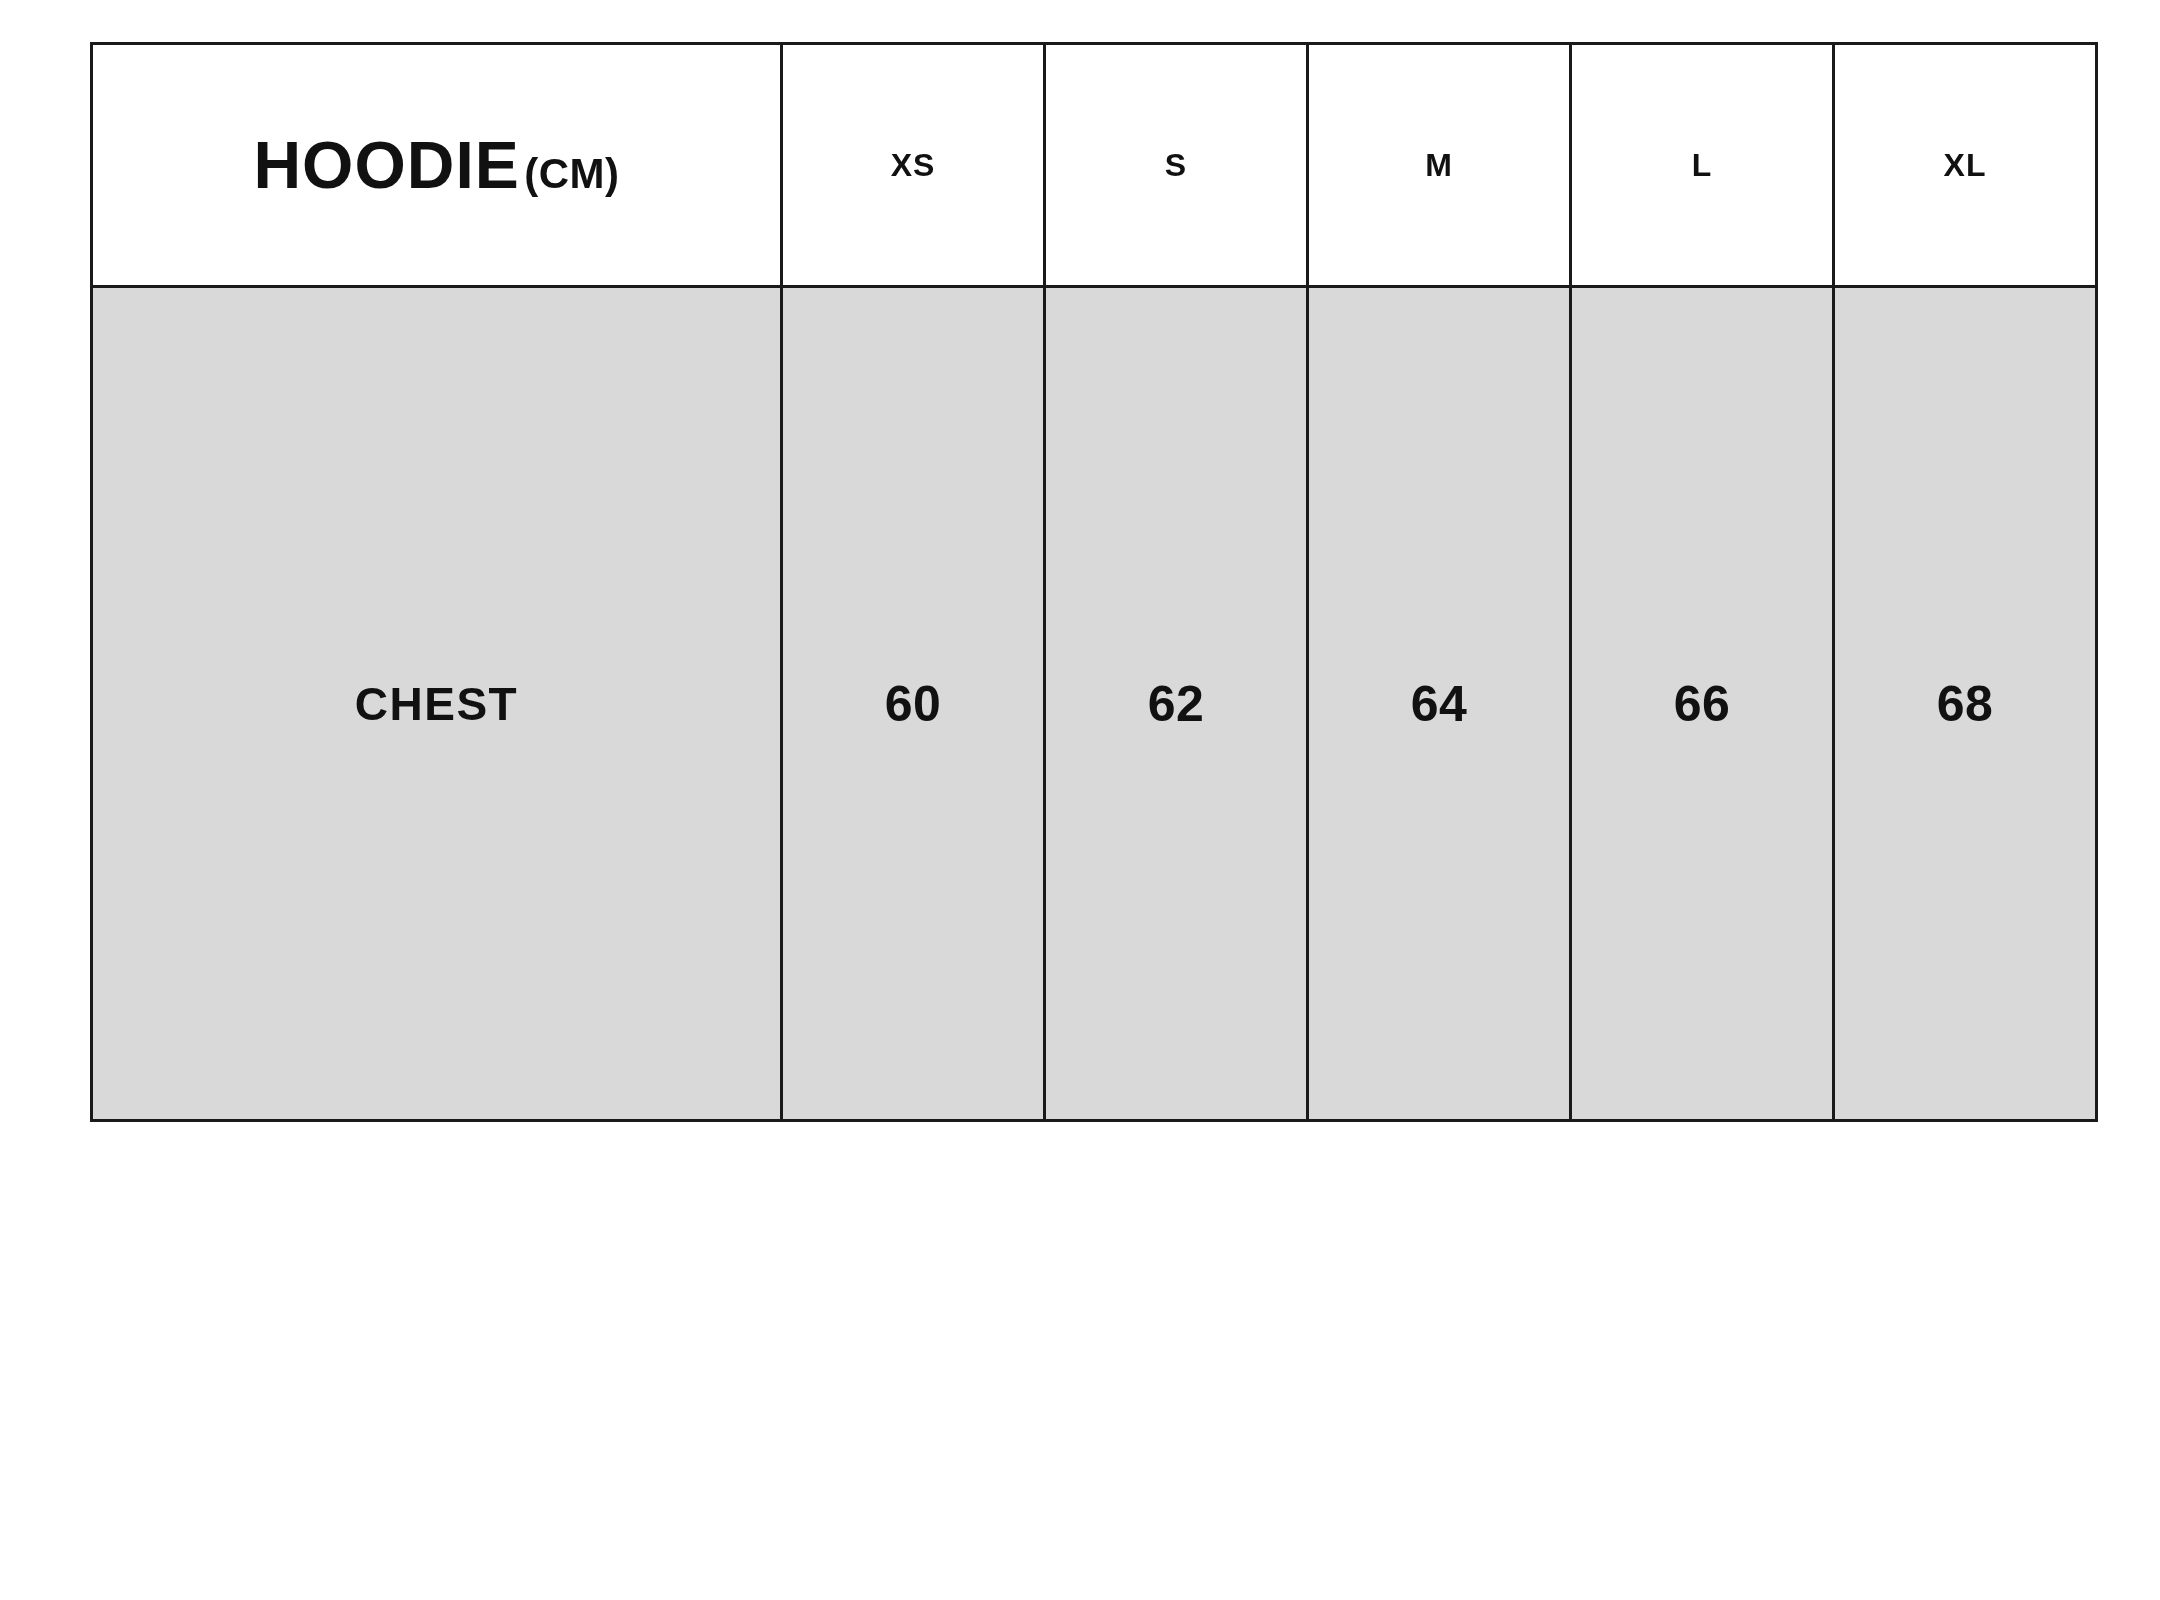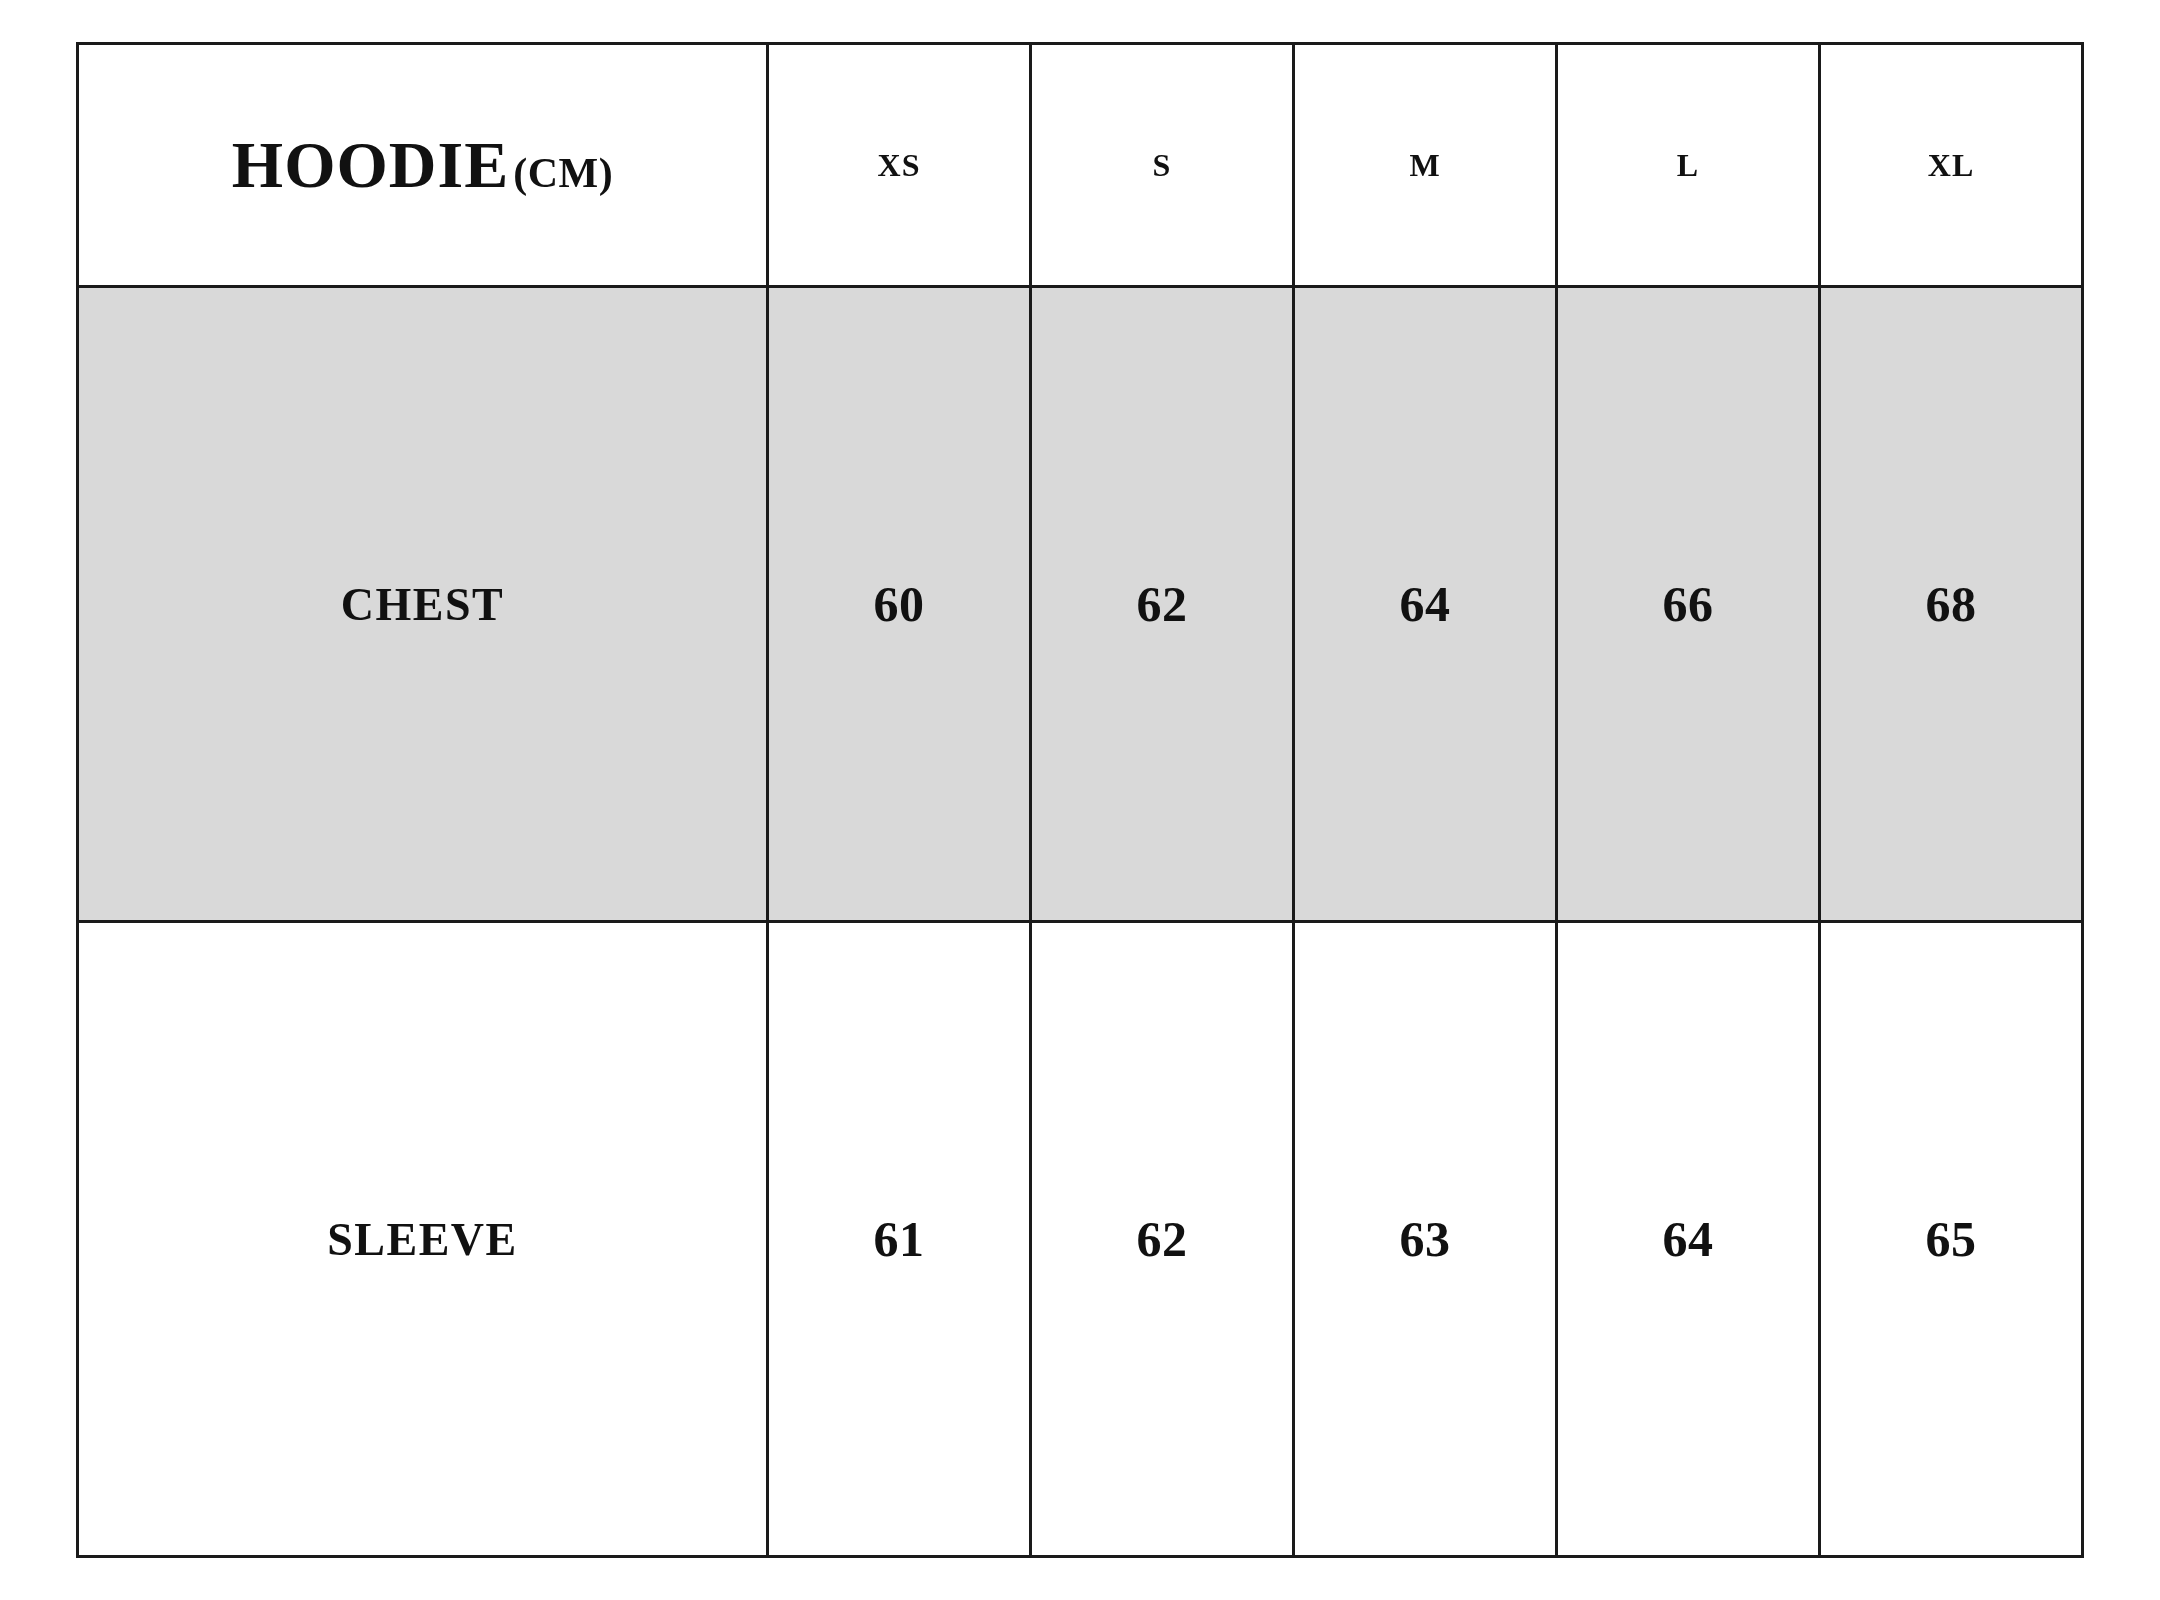--- a/index.html
+++ b/index.html
@@ -16,25 +16,24 @@
   }
   .page {
     position: relative;
     width: 2160px;
     height: 1600px;
     background: #ffffff;
     box-sizing: border-box;
   }
   .table-wrap {
     position: absolute;
-    left: 76px;
+    left: 90px;
     top: 42px;
     width: 2008px;
-    height: 1516px;
-    font-family: Liberation Serif, serif;
+    height: 1080px;
   }
   table.size-table {
     border-collapse: collapse;
     width: 100%;
     height: 100%;
     table-layout: fixed;
   }
   table.size-table col.label-col { width: 690px; }
   table.size-table col.size-col  { width: 263px; }
 
@@ -113,24 +112,16 @@
       </thead>
       <tbody>
         <tr class="data-row shaded">
           <td class="row-label">CHEST</td>
           <td class="value-cell">60</td>
           <td class="value-cell">62</td>
           <td class="value-cell">64</td>
           <td class="value-cell">66</td>
           <td class="value-cell">68</td>
         </tr>
-        <tr class="data-row">
-          <td class="row-label">SLEEVE</td>
-          <td class="value-cell">61</td>
-          <td class="value-cell">62</td>
-          <td class="value-cell">63</td>
-          <td class="value-cell">64</td>
-          <td class="value-cell">65</td>
-        </tr>
       </tbody>
     </table>
   </div>
 </div>
 
 </body></html>

